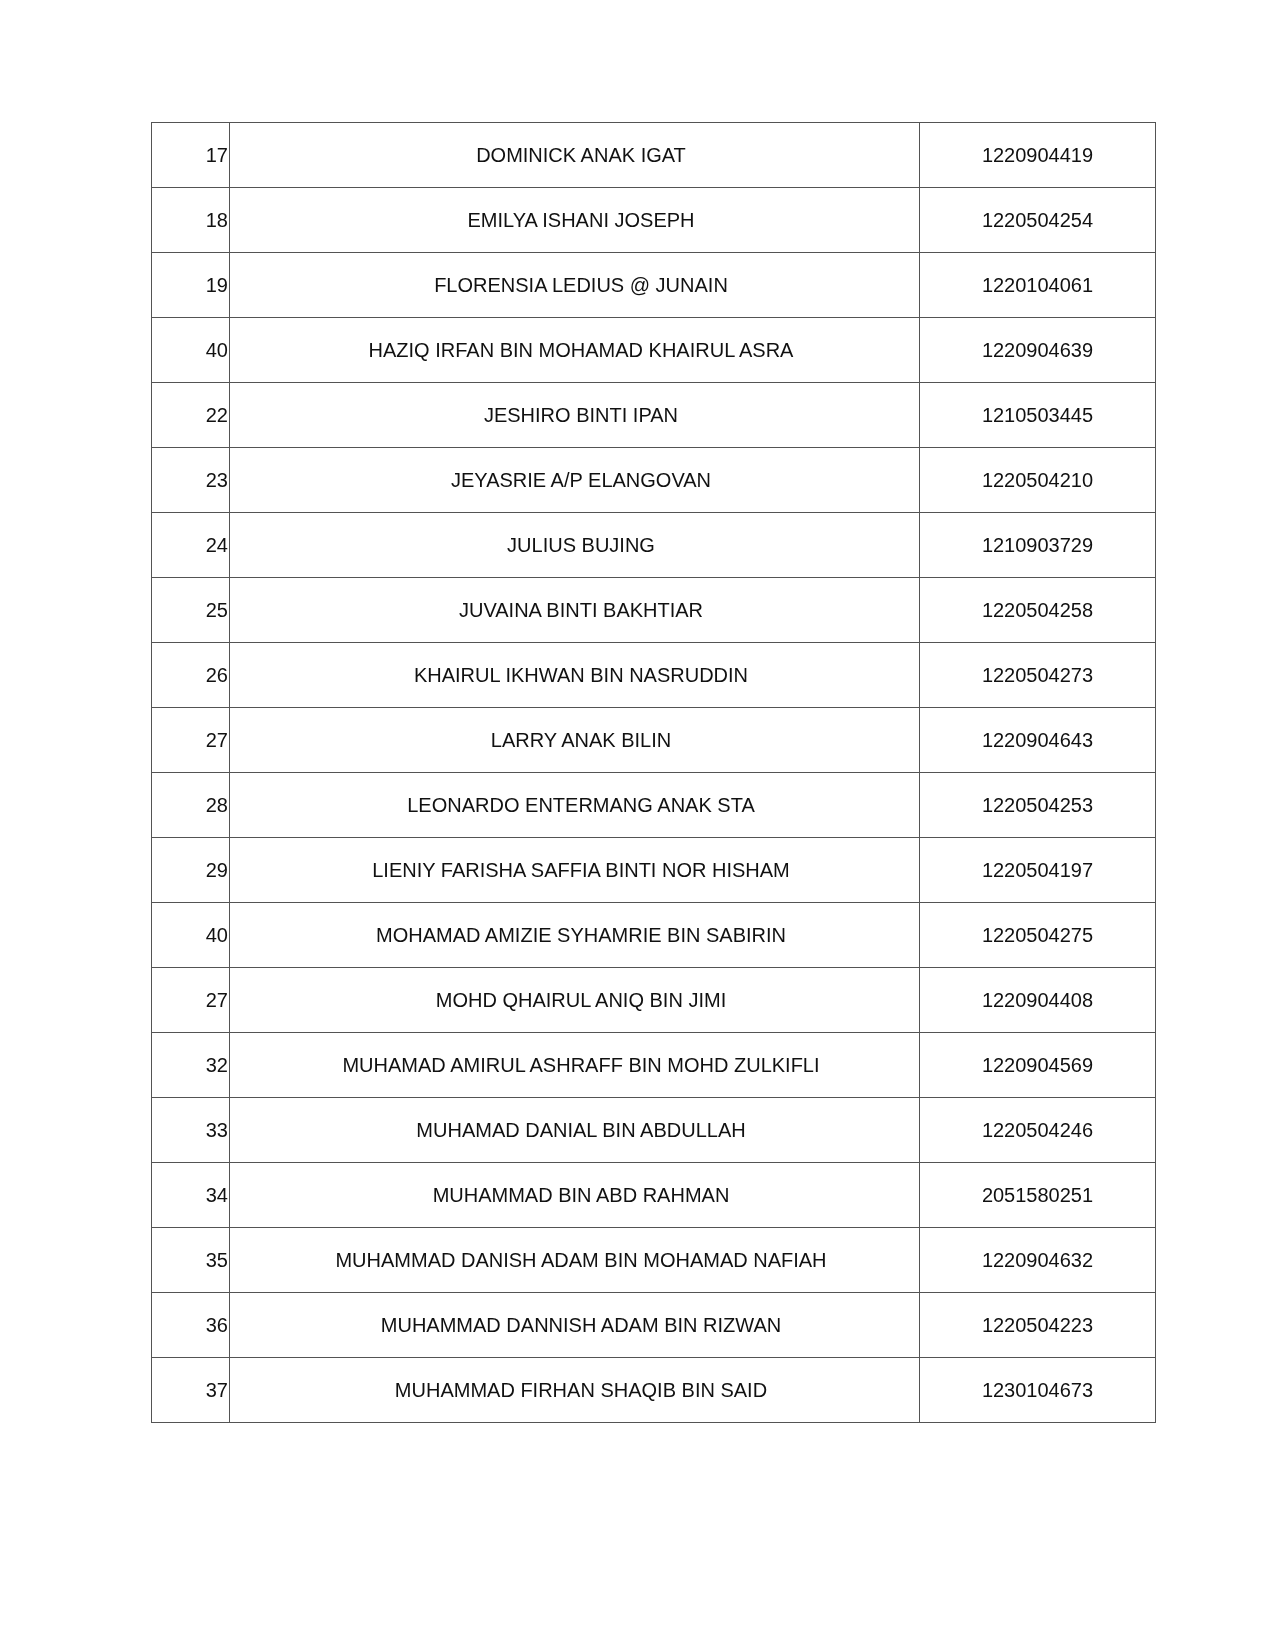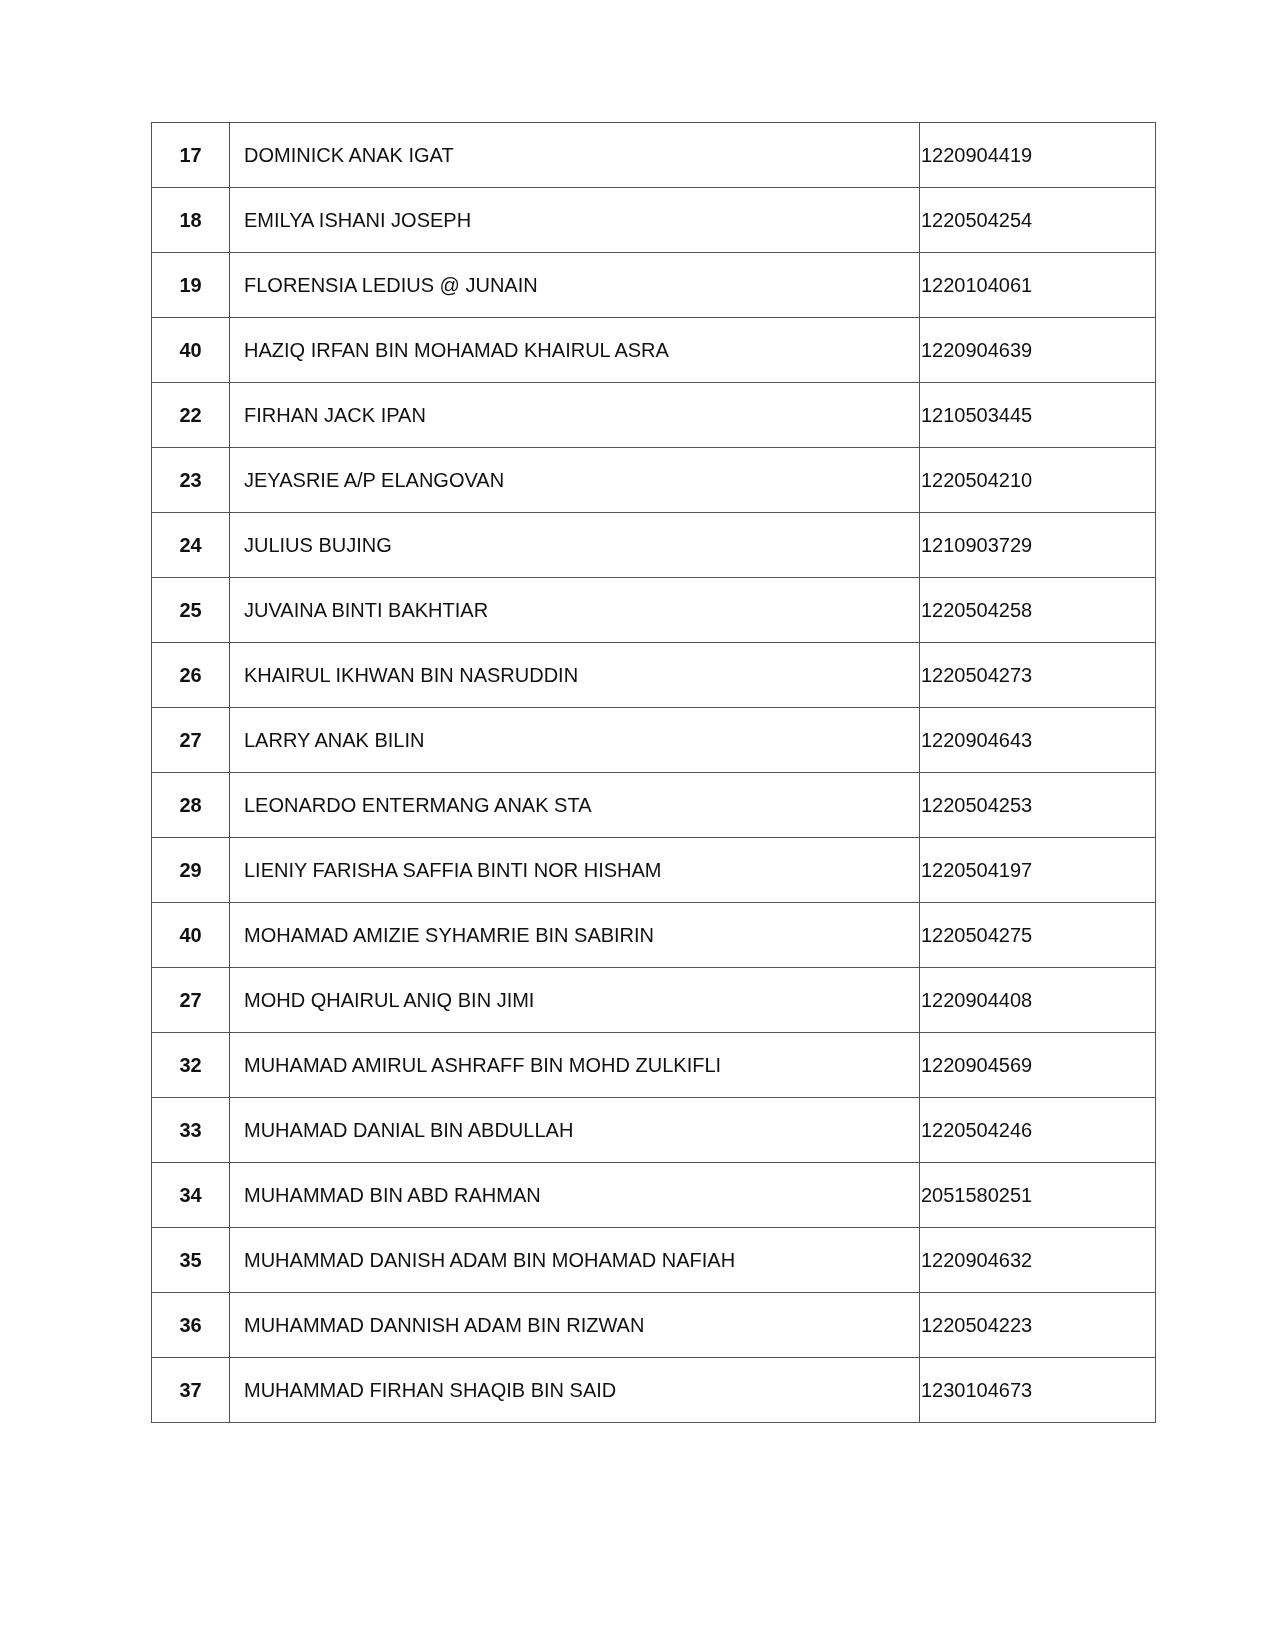--- a/index.html
+++ b/index.html
@@ -30,31 +30,30 @@
     font-size: 20px;
     line-height: 1.1;
     vertical-align: middle;
     color: #111111;
     letter-spacing: 0px;
     overflow: hidden;
     white-space: nowrap;
   }
   td.col-no {
     width: 75px;
-    text-align: center;
-    font-weight: bold;
+    text-align: right;
   }
   td.col-name {
     width: 674px;
-    text-align: left;
+    text-align: center;
     padding-left: 14px;
   }
   td.col-id {
     width: 233px;
-    text-align: left;
+    text-align: center;
   }
 </style>
 </head>
 <body>
 
 <div class="page">
   <table class="roster">
     <tbody>
         <tr>
           <td class="col-no">17</td>
@@ -71,21 +70,21 @@
           <td class="col-name">FLORENSIA LEDIUS @ JUNAIN</td>
           <td class="col-id">1220104061</td>
         </tr>
         <tr>
           <td class="col-no">40</td>
           <td class="col-name">HAZIQ IRFAN BIN MOHAMAD KHAIRUL ASRA</td>
           <td class="col-id">1220904639</td>
         </tr>
         <tr>
           <td class="col-no">22</td>
-          <td class="col-name">FIRHAN JACK IPAN</td>
+          <td class="col-name">JESHIRO BINTI IPAN</td>
           <td class="col-id">1210503445</td>
         </tr>
         <tr>
           <td class="col-no">23</td>
           <td class="col-name">JEYASRIE A/P ELANGOVAN</td>
           <td class="col-id">1220504210</td>
         </tr>
         <tr>
           <td class="col-no">24</td>
           <td class="col-name">JULIUS BUJING</td>

